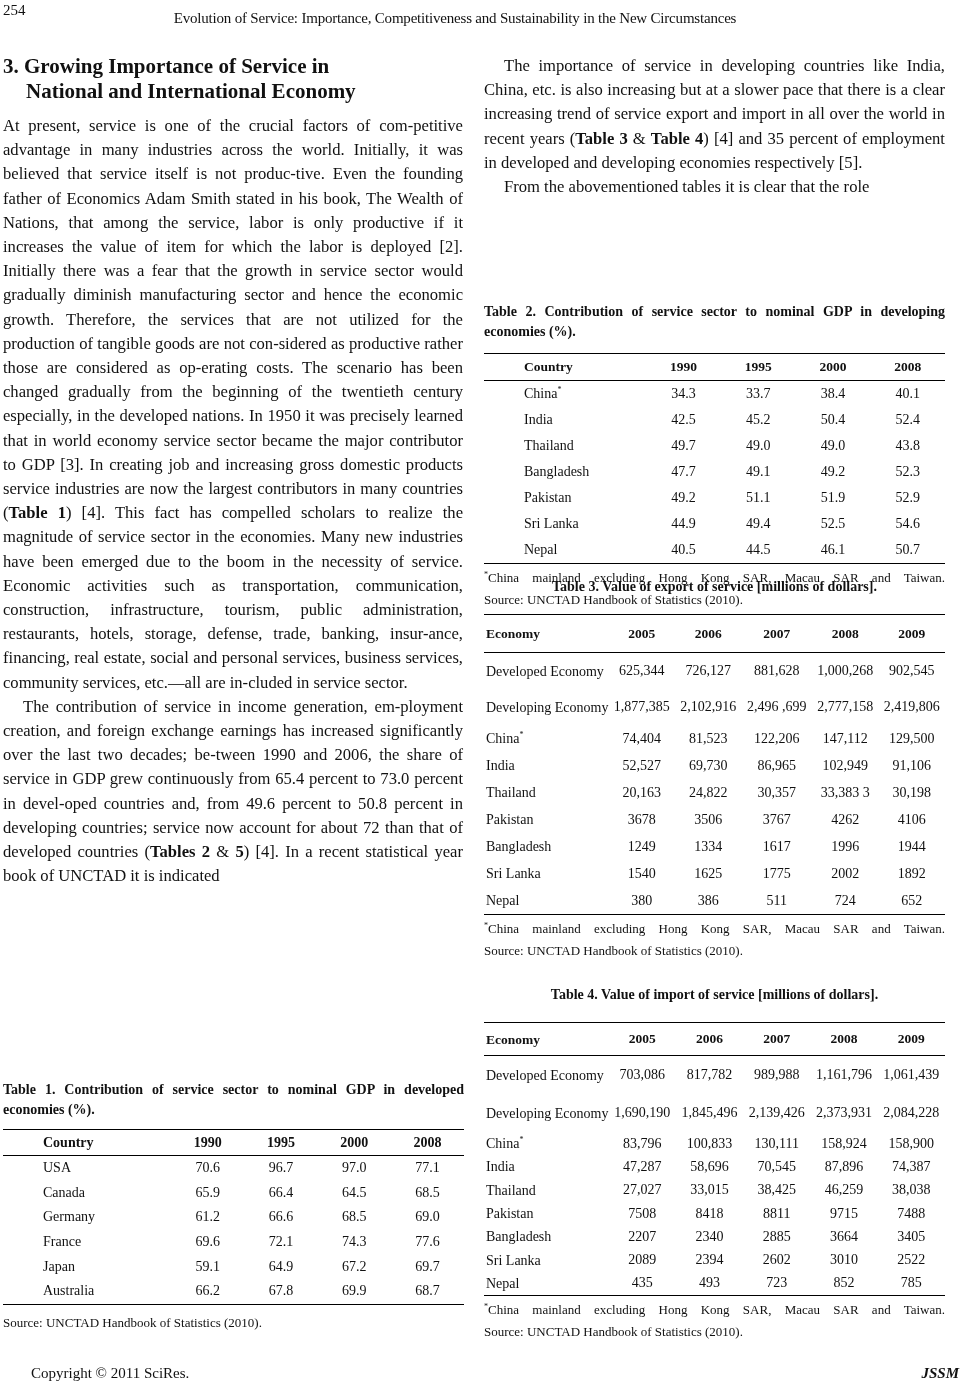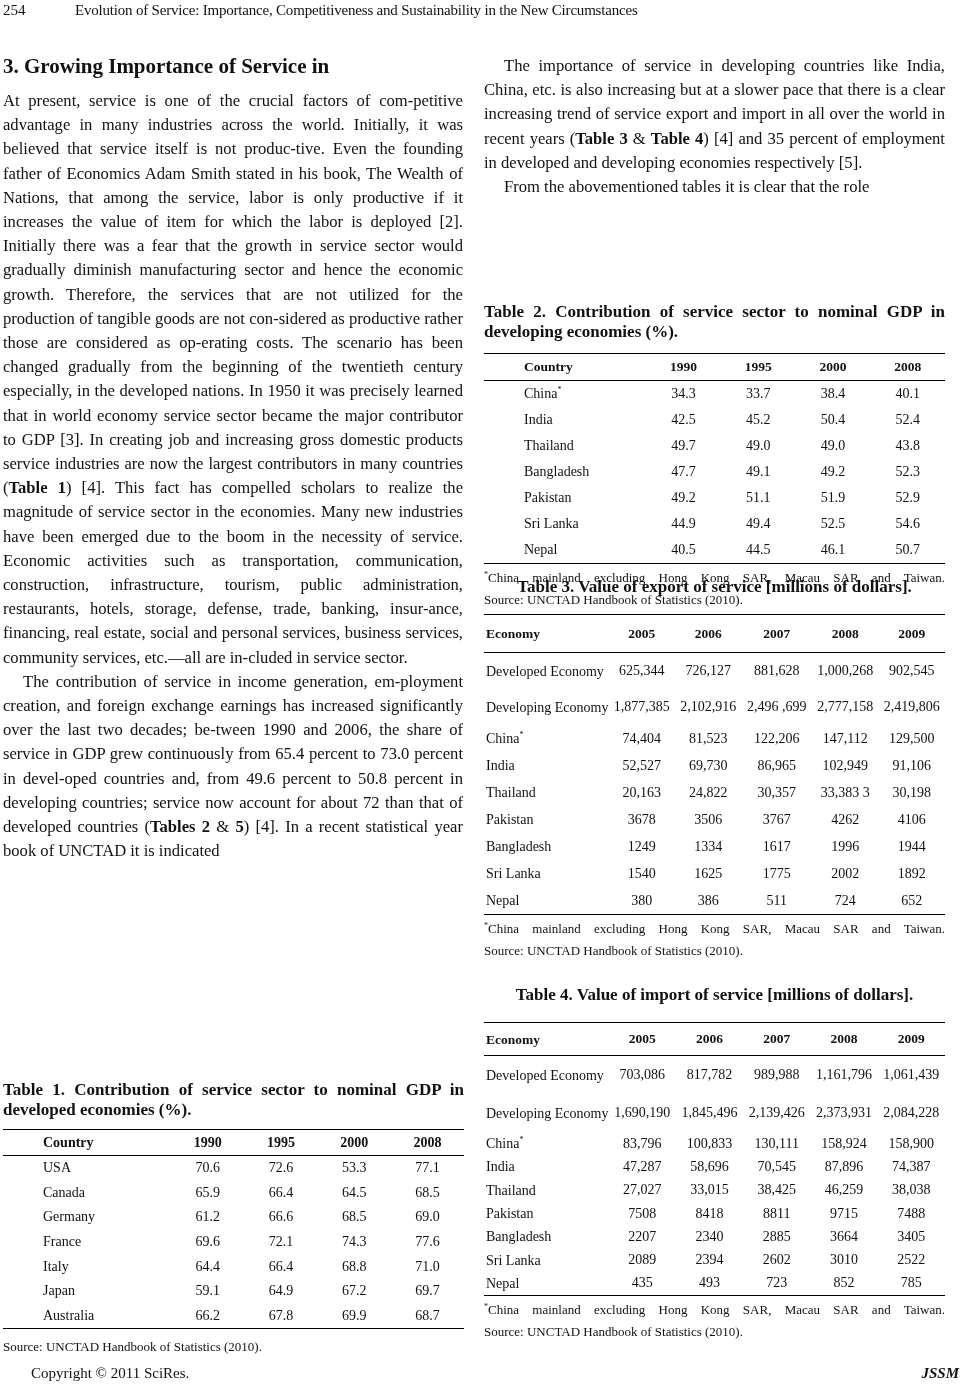--- a/index.html
+++ b/index.html
@@ -5,39 +5,39 @@
   html, body { margin: 0; padding: 0; background: #ffffff; }
   body {
     width: 967px; height: 1386px; position: relative; overflow: hidden;
     font-family: "Liberation Serif", "DejaVu Serif", serif; color: #111;
   }
   .running-head {
     position: absolute; top: 0; left: 0; width: 967px; height: 22px;
     font-size: 15px; line-height: 20px;
   }
   .running-head .pno { position: absolute; left: 3px; top: 0; }
-  .running-head .rtitle { position: absolute; left: 75px; top: 0; width: 760px; letter-spacing: -0.2px; }
+  .running-head .rtitle { position: absolute; left: 75px; top: 8px; width: 760px; text-align: center; letter-spacing: -0.2px; }
 
   .col { position: absolute; top: 54px; }
   .col-left { left: 3px; width: 460px; }
   .col-right { left: 484px; width: 461px; }
 
   .section-title {
     font-weight: bold; font-size: 21px; line-height: 25px; margin: 0 0 10px 0;
   }
   .section-title .l2 { display: block; padding-left: 23px; }
 
   p.body {
     font-size: 16.6px; line-height: 24.2px; margin: 0; text-align: justify;
     text-align-last: justify; hyphens: none;
   }
   p.body.last { text-align-last: left; }
   p.body.indent { text-indent: 20px; }
 
-  .tcap { font-weight: bold; font-size: 17px; line-height: 20px; text-align: justify; }
+  .tcap { font-weight: bold; font-size: 14px; line-height: 20px; text-align: justify; }
   .tcap.center { text-align: center; }
   table.data { border-collapse: collapse; width: 100%; font-size: 14px; }
   table.data th { font-weight: bold; }
   table.data td, table.data th { padding: 0; text-align: center; white-space: nowrap; }
   table.data thead tr { border-top: 1.3px solid #000; border-bottom: 1.3px solid #000; }
   table.data tbody tr:last-child { border-bottom: 1.3px solid #000; }
   .note { font-size: 13px; line-height: 16px; text-align: justify; }
   .note.j { text-align-last: justify; }
 
   
@@ -83,20 +83,21 @@
 <body>
 
 <div class="running-head">
   <span class="pno">254</span>
   <span class="rtitle">Evolution of Service: Importance, Competitiveness and Sustainability in the New Circumstances</span>
 </div>
 
 <div class="col col-left">
   <h2 class="section-title">
     <span>3. Growing Importance of Service in</span>
+    <span class="l2">National and International Economy</span>
   </h2>
   <div id="left-paras">
       <p class="body last"><span>At present, service is one of the crucial factors of com-petitive advantage in many industries across the world. Initially, it was believed that service itself is not produc-tive. Even the founding father of Economics Adam Smith stated in his book, The Wealth of Nations, that among the service, labor is only productive if it increases the value of item for which the labor is deployed [2]. Initially there was a fear that the growth in service sector would gradually diminish manufacturing sector and hence the economic growth. Therefore, the services that are not utilized for the production of tangible goods are not con-sidered as productive rather those are considered as op-erating costs. The scenario has been changed gradually from the beginning of the twentieth century especially, in the developed nations. In 1950 it was precisely learned that in world economy service sector became the major contributor to GDP [3]. In creating job and increasing gross domestic products service industries are now the largest contributors in many countries (</span><b>Table 1</b><span>) [4]. This fact has compelled scholars to realize the magnitude of service sector in the economies. Many new industries have been emerged due to the boom in the necessity of service. Economic activities such as transportation, communication, construction, infrastructure, tourism, public administration, restaurants, hotels, storage, defense, trade, banking, insur-ance, financing, real estate, social and personal services, business services, community services, etc.―all are in-cluded in service sector.</span></p>
       <p class="body last indent"><span>The contribution of service in income generation, em-ployment creation, and foreign exchange earnings has increased significantly over the last two decades; be-tween 1990 and 2006, the share of service in GDP grew continuously from 65.4 percent to 73.0 percent in devel-oped countries and, from 49.6 percent to 50.8 percent in developing countries; service now account for about 72 than that of developed countries (</span><b>Tables 2</b><span> &amp; </span><b>5</b><span>) [4]. In a recent statistical year book of UNCTAD it is indicated</span></p>
     </div>
 
   <div id="t1">
     <div class="tcap">Table 1. Contribution of service sector to nominal GDP in developed economies (%).</div>
     <table class="data">
       <thead>
@@ -105,22 +106,22 @@
             <th>1990</th>
             <th>1995</th>
             <th>2000</th>
             <th>2008</th>
           </tr>
         </thead>
       <tbody>
           <tr>
             <td class="c"><span>USA</span></td>
             <td>70.6</td>
-            <td>72.6</td>
-            <td>53.3</td>
+            <td>96.7</td>
+            <td>97.0</td>
             <td>77.1</td>
           </tr>
           <tr>
             <td class="c"><span>Canada</span></td>
             <td>65.9</td>
             <td>66.4</td>
             <td>64.5</td>
             <td>68.5</td>
           </tr>
           <tr>
@@ -129,27 +130,20 @@
             <td>66.6</td>
             <td>68.5</td>
             <td>69.0</td>
           </tr>
           <tr>
             <td class="c"><span>France</span></td>
             <td>69.6</td>
             <td>72.1</td>
             <td>74.3</td>
             <td>77.6</td>
-          </tr>
-          <tr>
-            <td class="c"><span>Italy</span></td>
-            <td>64.4</td>
-            <td>66.4</td>
-            <td>68.8</td>
-            <td>71.0</td>
           </tr>
           <tr>
             <td class="c"><span>Japan</span></td>
             <td>59.1</td>
             <td>64.9</td>
             <td>67.2</td>
             <td>69.7</td>
           </tr>
           <tr>
             <td class="c"><span>Australia</span></td>

